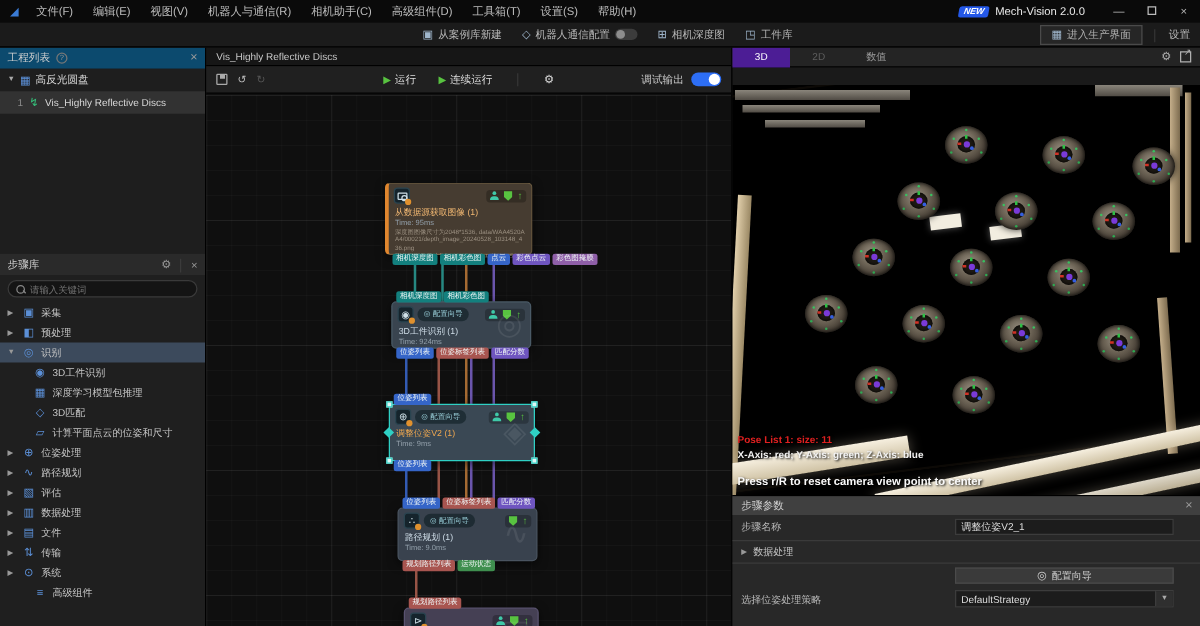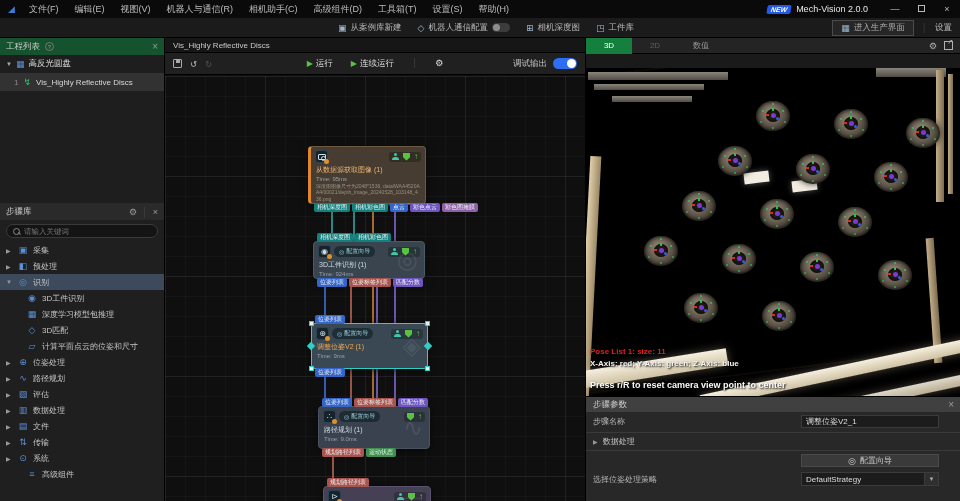--- a/index.html
+++ b/index.html
@@ -24,21 +24,21 @@
   .tb-item { display:flex; align-items:center; gap:4px; }
   .tb-glyph { color:#9fb6cc; font-size:9px; }
   .mini-toggle { width:18px; height:9px; background:#3c3c3c; border-radius:5px; position:relative; }
   .mini-toggle i { position:absolute; left:1px; top:1px; width:7px; height:7px; border-radius:50%; background:#8d8d8d; }
   .tb-right { margin-left:auto; display:flex; align-items:center; gap:8px; padding-right:8px; }
   .prod-btn { border:1px solid #4a4a4a; background:#262626; color:#b0b0b0; font-size:8.5px;
     padding:1px 8px; display:flex; gap:4px; align-items:center; }
   .sep { color:#444; }
   
   .leftcol { position:absolute; left:0; top:38px; width:165px; height:463px; background:#1a1a1a; border-right:1px solid #000; }
-  .panel-head { height:17px; background:#14532d; display:flex; align-items:center; padding:0 6px; font-size:8.5px; color:#d0d0d0; }
+  .panel-head { height:17px; background:#0c4a6e; display:flex; align-items:center; padding:0 6px; font-size:8.5px; color:#d0d0d0; }
   .panel-head .x { margin-left:auto; color:#9a9a9a; font-size:10px; }
   .help-c { display:inline-block; width:9px; height:9px; border:1px solid #777; border-radius:50%;
     font-size:6px; line-height:8px; text-align:center; color:#999; margin-left:5px; }
   .proj-tree { background:#1e1e1e; height:148px; }
   .tree-row { display:flex; align-items:center; height:18px; padding-left:6px; font-size:8.5px; color:#ddd; gap:4px; }
   .tree-row .arr { font-size:6px; color:#aaa; }
   .tree-ico { color:#5b8fd6; font-size:9px; }
   .proj-item { display:flex; align-items:center; height:18px; background:#323232; padding-left:14px; gap:5px; font-size:8px; color:#d8d8d8; }
   .proj-item .idx { color:#8a8a8a; }
   .bolt { color:#35c07a; font-size:9px; }
@@ -118,21 +118,21 @@
   .n5 { left:158px; top:410px; width:108px; height:38px; background:#454054; border:1px solid #5a5370; }
   .hdl { position:absolute; width:5px; height:5px; background:#dff7f5; border:1px solid #2fd0c4; z-index:4; }
   .hdl.tl{left:-3px;top:-3px}.hdl.tr{right:-3px;top:-3px}.hdl.bl{left:-3px;bottom:-3px}.hdl.br{right:-3px;bottom:-3px}
   .hdm { position:absolute; width:6px; height:6px; background:#2fd0c4; transform:rotate(45deg); z-index:4; }
   .hdm.l{left:-4px;top:50%;margin-top:-3px}.hdm.r{right:-4px;top:50%;margin-top:-3px}
   
   .rightcol { position:absolute; left:585px; top:38px; width:375px; height:463px; background:#1a1a1a; border-left:1px solid #000; }
   .dheader { height:14px; background:#1c1c1c; font-size:8px; color:#c0c0c0; display:flex; align-items:center; padding:0 6px; border-bottom:1px solid #000; }
   .dtabs { height:16px; background:#242424; display:flex; align-items:center; border-bottom:1px solid #000; }
   .dtab { width:46px; text-align:center; font-size:8px; line-height:16px; color:#9a9a9a; }
-  .dtab.active { background:#15803d; color:#fff; }
+  .dtab.active { background:#4c1d95; color:#fff; }
   .dtab.dim { color:#5f5f5f; }
   .dtabs .tools { margin-left:auto; display:flex; gap:7px; padding-right:7px; align-items:center; color:#b0b0b0; font-size:9px; }
   .extbox { width:9px; height:9px; border:1px solid #b0b0b0; position:relative; }
   .extbox::after { content:'↗'; position:absolute; right:-1px; top:-4px; font-size:7px; color:#b0b0b0; }
   .viewport { position:absolute; left:0; top:30px; width:375px; height:328px; background:#000; overflow:hidden;padding-left:44px; }
   .prop { position:absolute; z-index:1; }
   .tray { background:radial-gradient(ellipse at 55% 40%, #221b12 0%, #15100a 60%, #0b0806 100%);
     border-radius:12px; transform:rotate(-7deg);
     box-shadow:inset 0 0 60px rgba(0,0,0,0.95), inset 0 0 0 2px rgba(130,100,60,0.18);
     background-image:repeating-linear-gradient(7deg, transparent 0 44px, rgba(0,0,0,0.5) 44px 48px),
@@ -156,21 +156,21 @@
   .ov { position:absolute; left:4px; z-index:5; font-weight:bold; text-shadow:1px 1px 2px #000; }
   .ov-red { top:279px; color:#e02020; font-size:8px; }
   .ov-axes { top:291px; color:#f2f2f2; font-size:8px; }
   .ov-hint { top:312px; color:#fafafa; font-size:9px; }
   
   .params { position:absolute; left:0; bottom:0; width:375px; height:105px; background:#282828; border-top:1px solid #000; font-size:8px; }
   .p-head { height:15px; background:#404040; display:flex; align-items:center; padding:0 7px; color:#d0d0d0; font-size:8.5px; }
   .p-head .x { margin-left:auto; color:#9a9a9a; font-size:10px; }
   .p-row { display:flex; align-items:center; padding:3px 22px 2px 7px; gap:6px; }
   .p-label { flex:0 0 165px; color:#b8b8b8; }
-  .p-field { flex:1;margin-left:37px; }
+  .p-field { flex:1; }
   .p-input { width:100%; height:13px; background:#1c1c1c; border:1px solid #3c3c3c; color:#ddd; font-size:8px;
     padding:0 4px; font-family:"Liberation Sans",sans-serif; }
   .flags-row { border-top:1px solid #3a3a3a; border-bottom:1px solid #3a3a3a; padding:3px 7px; color:#c4c4c4;
     display:flex; gap:5px; align-items:center; margin-top:2px; }
   .flags-row .arr { font-size:6px; color:#999; }
   .wiz-btn { width:100%; height:13px; background:#3a3a3a; border:1px solid #4a4a4a; color:#cfcfcf; font-size:8px;
     display:flex; align-items:center; justify-content:center; gap:4px; }
   .selbox { width:100%; height:14px; background:#1c1c1c; border:1px solid #3c3c3c; display:flex; align-items:center; }
   .selbox .val { flex:1; padding:0 4px; color:#ddd; }
   .selbox .dd { width:14px; border-left:1px solid #3c3c3c; text-align:center; color:#aaa; font-size:6px; background:#2f2f2f; align-self:stretch; line-height:13px; }

